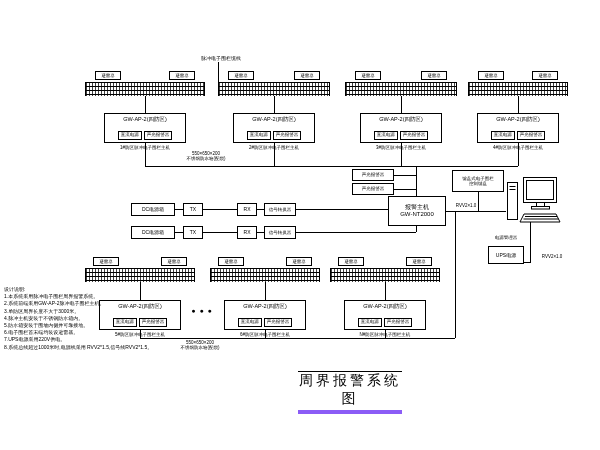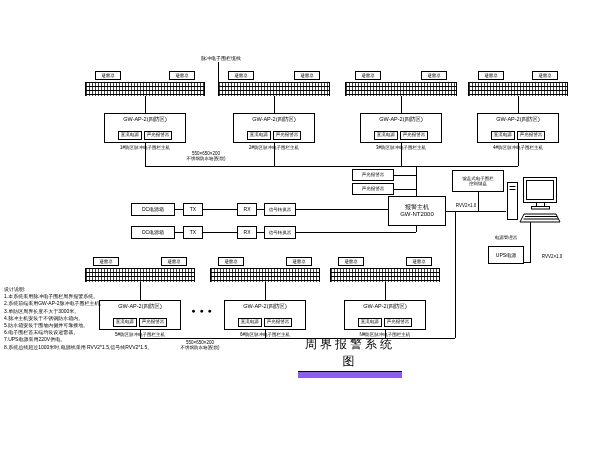--- a/index.html
+++ b/index.html
@@ -18,22 +18,22 @@
          background-image:
            repeating-linear-gradient(90deg,rgba(0,0,0,.75) 0 1px,transparent 1px 3px),
            repeating-linear-gradient(180deg,#000 0 1px,transparent 1px 4px);}
   .devbox{position:absolute;border:1px solid #000;background:#fff;box-sizing:border-box;
           display:flex;flex-direction:column;align-items:center;justify-content:space-between;
           padding:2px 2px;}
   .subrow{display:flex;gap:2px;}
   .sub{border:1px solid #000;font-size:4.5px;line-height:1.1;padding:1px 2px;background:#fff;white-space:nowrap;}
   .notes{position:absolute;left:4px;top:286px;width:210px;}
   .notes div{font-size:5px;line-height:7.2px;white-space:nowrap;}
-  .title{position:absolute;left:298px;top:336px;width:104px;text-align:center;
-         font-size:12px;letter-spacing:3px;padding-bottom:2px;border-bottom:6px solid #8b5cf6;}
+  .title{position:absolute;left:298px;top:372px;width:104px;text-align:center;
+         font-size:14px;letter-spacing:3px;padding-bottom:2px;border-bottom:4px solid #8b5cf6;}
 </style>
 </head>
 <body>
 
 <div id="stage">
 
   <div class="lbl t5" style="left:186px;top:55px;width:70px;">脉冲电子围栏缆线</div>
   <div class="vline" style="left:218px;top:62px;height:20px;"></div>
 
   <div class="box t45" style="left:95px;top:71px;width:26px;height:9px;">避雷器</div>

